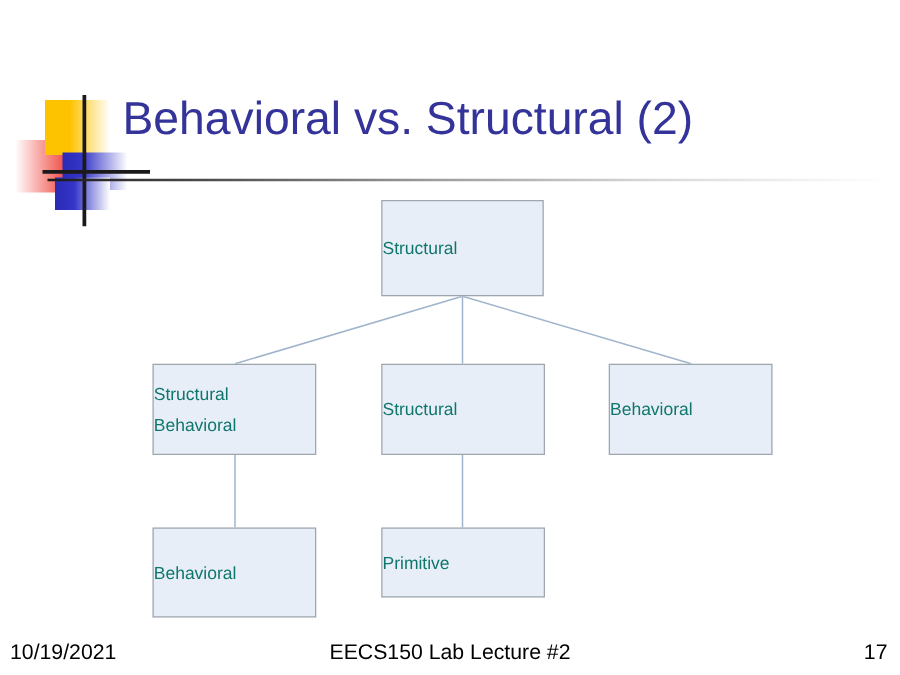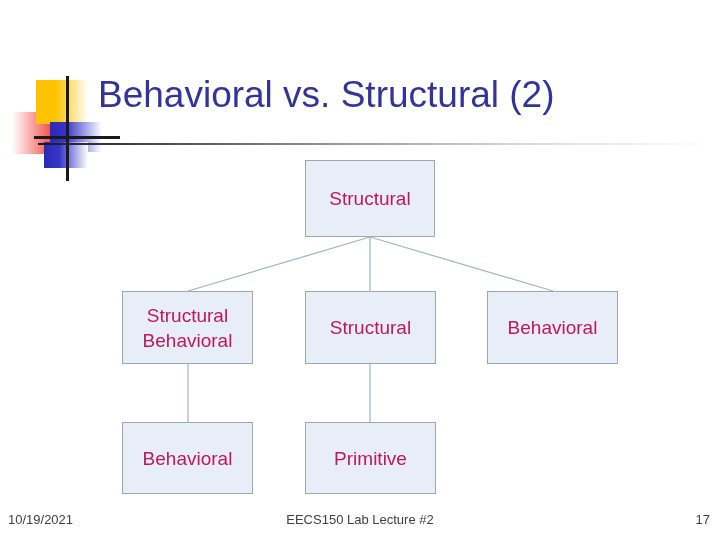--- a/index.html
+++ b/index.html
@@ -116,38 +116,38 @@
     width: 720px;
     height: 540px;
   }
   .node {
     position: absolute;
     box-sizing: border-box;
     background: #e8eef7;
     border: 1px solid #9fa6ae;
     display: flex;
     flex-direction: column;
-    align-items: center;
+    align-items: flex-start;
     justify-content: center;
-    color: #be185d;
-    font-size: 19px;
+    color: #0f766e;
+    font-size: 14px;
     line-height: 25px;
     text-align: center;
   }
   .node .line2 { display: block; }
 
   
   #footer {
     position: absolute;
     left: 0;
     top: 512px;
     width: 720px;
     height: 22px;
-    font-size: 13px;
-    color: #404040;
+    font-size: 17px;
+    color: #000000;
   }
   #footer-date {
     position: absolute;
     left: 8px;
     top: 0;
   }
   #footer-center {
     position: absolute;
     left: 0;
     top: 0;
@@ -194,21 +194,21 @@
       </div>
       <div class="node" style="left: 305px; top: 291px; width: 131px; height: 73px; background: rgb(232, 238, 247); border-color: rgb(159, 166, 174);">
         <span>Structural</span>
       </div>
       <div class="node" style="left: 487px; top: 291px; width: 131px; height: 73px; background: rgb(232, 238, 247); border-color: rgb(159, 166, 174);">
         <span>Behavioral</span>
       </div>
       <div class="node" style="left: 122px; top: 422px; width: 131px; height: 72px; background: rgb(232, 238, 247); border-color: rgb(159, 166, 174);">
         <span>Behavioral</span>
       </div>
-      <div class="node" style="left: 305px; top: 422px; width: 131px; height: 72px; background: rgb(232, 238, 247); border-color: rgb(159, 166, 174);">
+      <div class="node" style="left: 305px; top: 422px; width: 131px; height: 56px; background: rgb(232, 238, 247); border-color: rgb(159, 166, 174);">
         <span>Primitive</span>
       </div>
     </div>
 
   <div id="footer">
     <div id="footer-date">10/19/2021</div>
     <div id="footer-center">EECS150 Lab Lecture #2</div>
     <div id="footer-page">17</div>
   </div>
 

